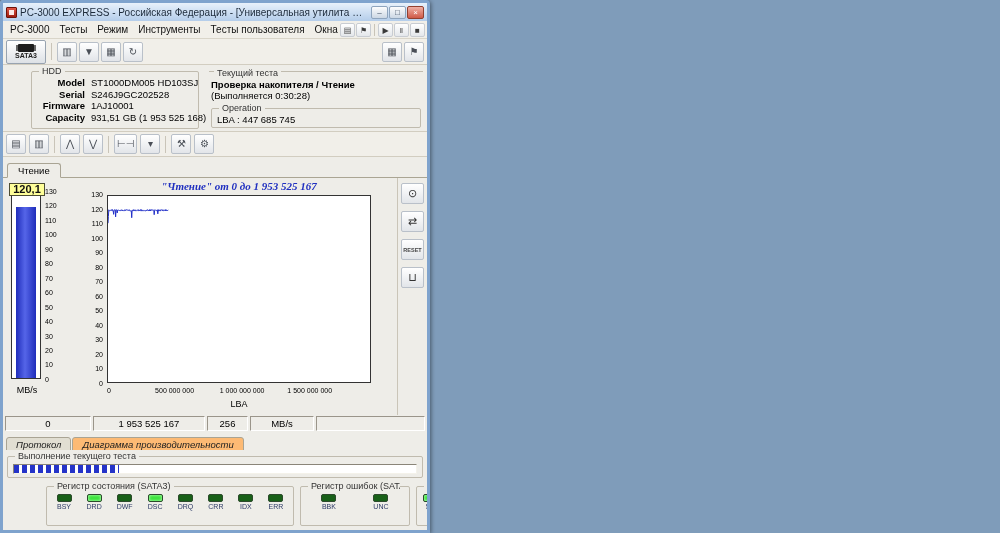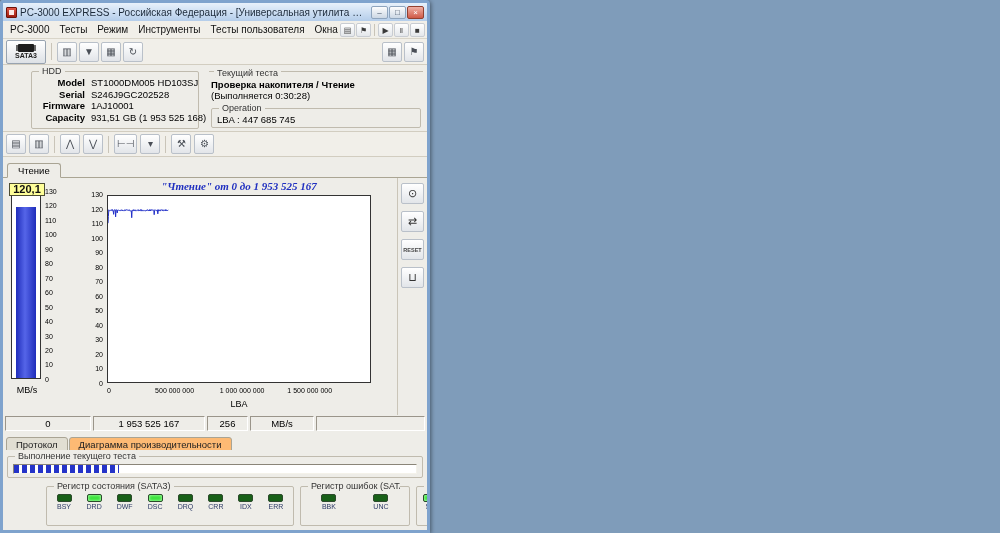--- a/index.html
+++ b/index.html
@@ -118,21 +118,21 @@
   .scell { border:1px solid; border-color:#9a958a #ffffff #ffffff #9a958a; background:#eeede8;
            font-size:9.5px; line-height:13px; text-align:center; overflow:hidden; white-space:nowrap; }
   .statusrow .scell:nth-child(1){ width:86px; }
   .statusrow .scell:nth-child(2){ width:112px; }
   .statusrow .scell:nth-child(3){ width:41px; }
   .statusrow .scell:nth-child(4){ width:64px; }
   .scfill { flex:1 1 auto; }
 
   .tabs2 { flex:0 0 18px; padding:2px 0 0 3px; white-space:nowrap; overflow:hidden; }
   .btab { display:inline-block; font-size:9.5px; padding:0 9px; line-height:13px; margin-right:1px;
-          border:1px solid #a9a494; border-radius:3px 3px 0 0; background:#e1ded2; color:#222; }
+          border:1px solid #a9a494; border-radius:3px 3px 0 0; background:#e1ded2; color:#222;font-style:italic; }
   .btab.active { background:#fdba74; }
 
   .progressgroup { flex:0 0 22px; margin:6px 4px 0; }
   .pbar { position:absolute; left:5px; right:5px; top:7px; height:10px; background:#fff;
           border:1px solid; border-color:#8a8578 #f4f2ea #f4f2ea #8a8578; overflow:hidden; }
   .pfill { height:100%;
            background:repeating-linear-gradient(90deg,#2433c8 0 5px,#ffffff 5px 8px); }
 
   .regsrow { flex:0 0 40px; display:flex; gap:6px; margin:8px 4px 4px;padding-left:39px; }
   .regstatus { width:248px; flex:0 0 auto; }

